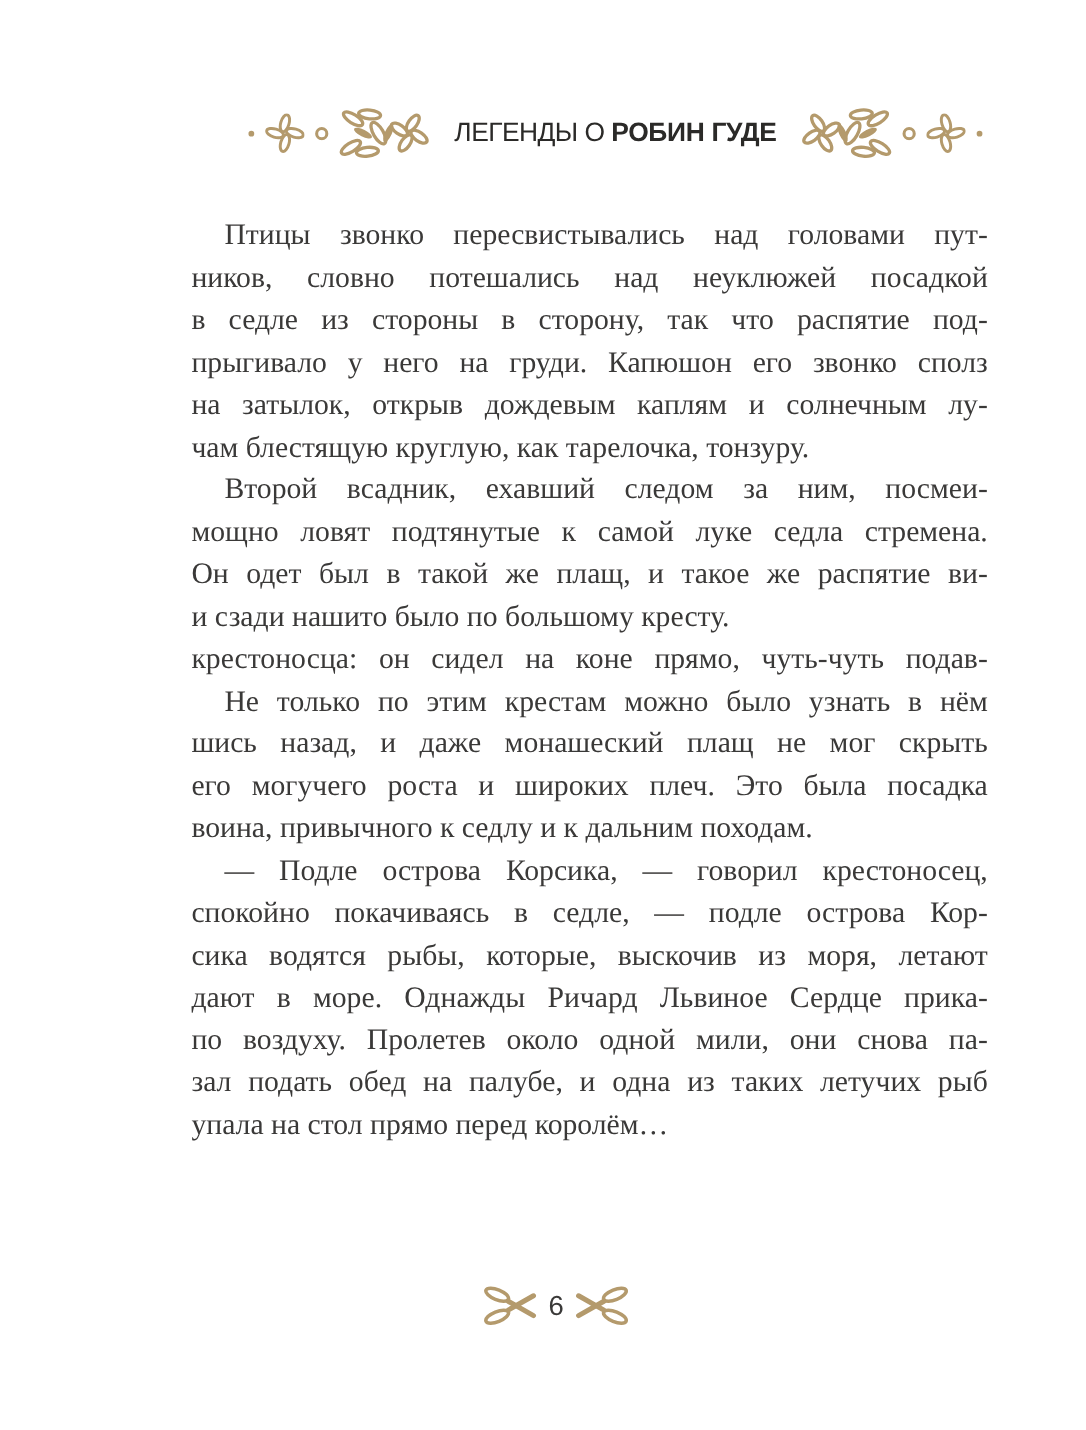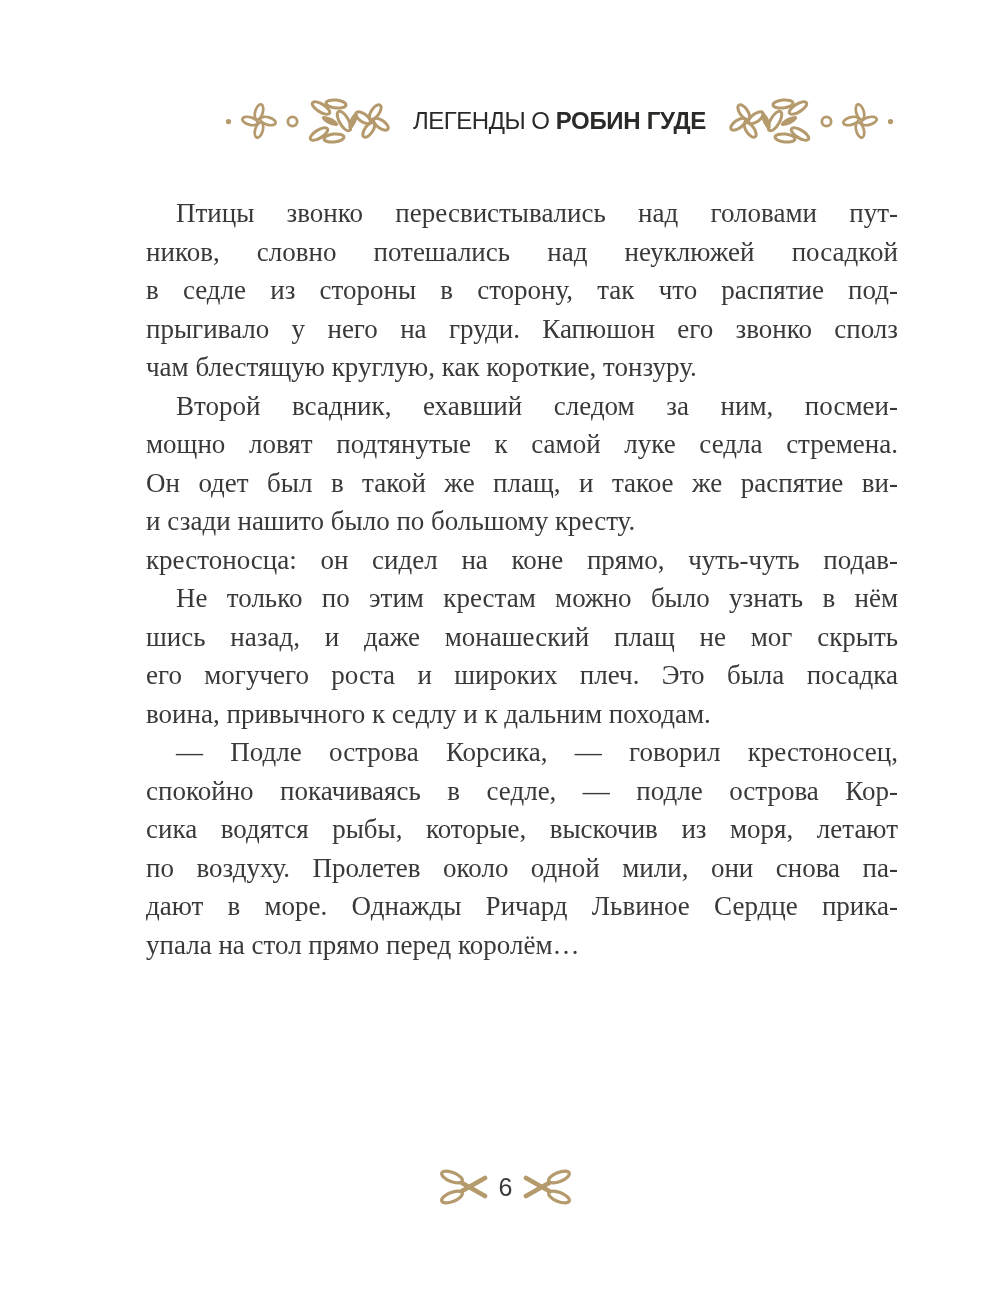--- a/index.html
+++ b/index.html
@@ -31,21 +31,21 @@
     font-size:24px;font-weight:400;letter-spacing:-0.5px;
     text-transform:uppercase;white-space:nowrap;
     color:var(--title);margin:0 10px;
   }
   .title .bold{font-weight:700;letter-spacing:-0.3px;}
   
   .body{
     position:absolute;top:194px;left:146px;width:752px;
     font-size:27px;line-height:38.5px;color:var(--text);
   }
-  .line{text-align:justify;text-align-last:justify;}
+  .line{text-align:justify;text-align-last:justify;margin-left:28px;}
   .line.first{padding-left:30px;}
   .line.last{text-align-last:left;}
   
   .ftr{
     position:absolute;top:1164px;left:0;width:100%;
     padding-left:24px;box-sizing:border-box;
     display:flex;align-items:center;justify-content:center;gap:8px;
     color:var(--gold);
   }
   .ftr svg{display:block;flex:0 0 auto;}
@@ -139,41 +139,43 @@
         </svg>
     </div>
   </div>
 
   <div class="body">
       <div>
         <div class="line first">Птицы звонко пересвистывались над головами пут-</div>
         <div class="line">ников, словно потешались над неуклюжей посадкой</div>
         <div class="line">в седле из стороны в сторону, так что распятие под-</div>
         <div class="line">прыгивало у него на груди. Капюшон его звонко сполз</div>
-        <div class="line last">чам блестящую круглую, как короткие, тонзуру.</div>
+        <div class="line">на затылок, открыв дождевым каплям и солнечным лу-</div>
+        <div class="line last">чам блестящую круглую, как тарелочка, тонзуру.</div>
       </div>
       <div>
         <div class="line first">Второй всадник, ехавший следом за ним, посмеи-</div>
         <div class="line">мощно ловят подтянутые к самой луке седла стремена.</div>
         <div class="line">Он одет был в такой же плащ, и такое же распятие ви-</div>
         <div class="line last">и сзади нашито было по большому кресту.</div>
       </div>
       <div>
         <div class="line">крестоносца: он сидел на коне прямо, чуть-чуть подав-</div>
         <div class="line first">Не только по этим крестам можно было узнать в нём</div>
         <div class="line">шись назад, и даже монашеский плащ не мог скрыть</div>
         <div class="line">его могучего роста и широких плеч. Это была посадка</div>
         <div class="line last">воина, привычного к седлу и к дальним походам.</div>
       </div>
       <div>
         <div class="line first">— Подле острова Корсика, — говорил крестоносец,</div>
         <div class="line">спокойно покачиваясь в седле, — подле острова Кор-</div>
         <div class="line">сика водятся рыбы, которые, выскочив из моря, летают</div>
+        <div class="line">дают в море. Однажды Ричард Львиное Сердце прика-</div>
         <div class="line">по воздуху. Пролетев около одной мили, они снова па-</div>
-        <div class="line">дают в море. Однажды Ричард Львиное Сердце прика-</div>
+        <div class="line">зал подать обед на палубе, и одна из таких летучих рыб</div>
         <div class="line last">упала на стол прямо перед королём…</div>
       </div>
     </div>
 
   <div class="ftr">
     <svg class="flourish" width="50" height="46">
         <use href="#sym-flourish"></use>
       </svg>
     <span class="pagenum">6</span>
     <svg class="flourish mirror" width="50" height="46">

